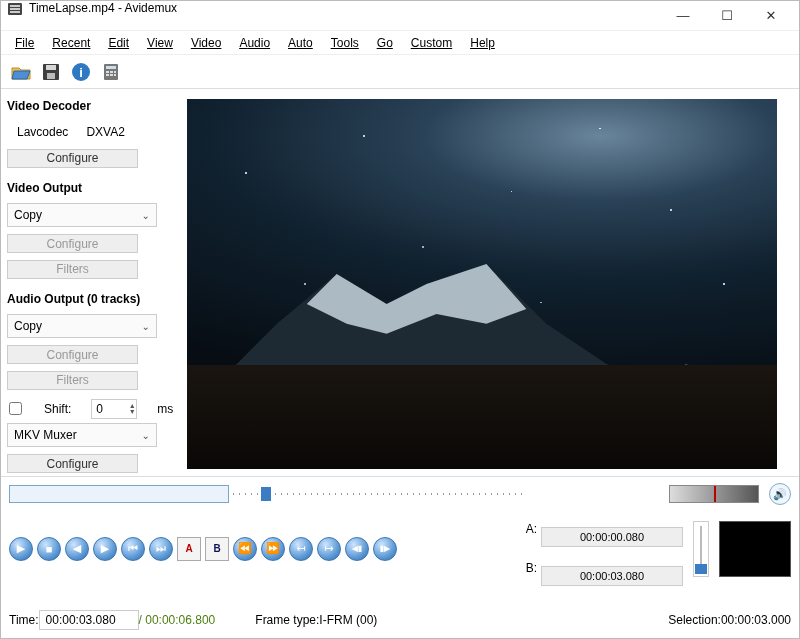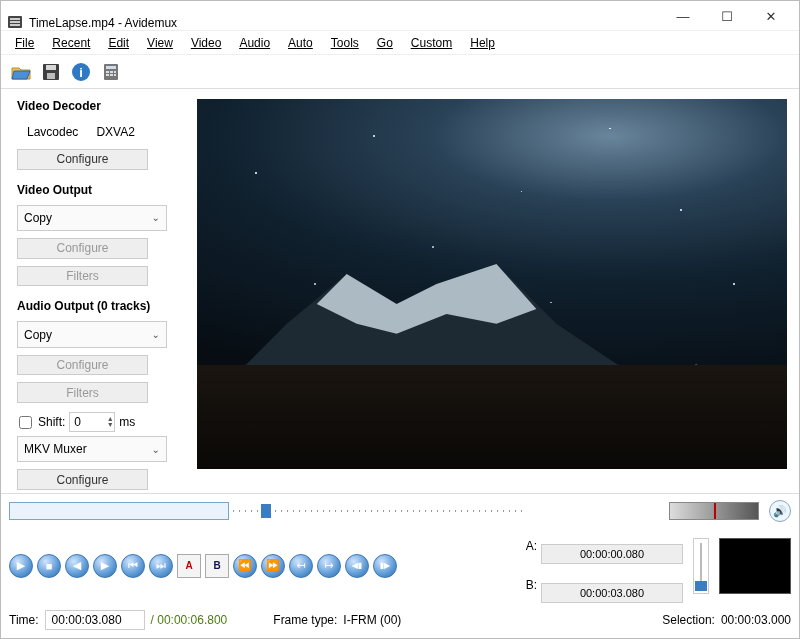--- a/index.html
+++ b/index.html
@@ -2,44 +2,44 @@
 <html><head>
 <meta charset="utf-8">
 <style>
   * { box-sizing: border-box; font-family: "Segoe UI", Tahoma, sans-serif; }
   html, body { margin: 0; padding: 0; }
   body { background: #fff; color: #000; font-size: 12px; }
 
   .window { width: 800px; height: 639px; border: 1px solid #bbb; display: flex; flex-direction: column; background: #fff; }
 
   
-  .titlebar { height: 30px; display: flex; align-items: flex-end; padding: 0 6px; border-bottom: 1px solid #eee; }
+  .titlebar { height: 30px; display: flex; align-items: flex-start; padding: 0 6px; border-bottom: 1px solid #eee; }
   .titlebar .app-icon { width: 16px; height: 16px; margin-right: 6px; }
   .titlebar .title { flex: 0 0 auto; font-size: 12px; }
   .titlebar .spacer { flex: 1; }
   .win-btn { width: 44px; height: 28px; display: flex; align-items: center; justify-content: center; font-size: 13px; color: #333; }
 
   
   .menubar { height: 24px; display: flex; align-items: center; padding: 0 6px; gap: 2px; font-size: 12px; border-bottom: 1px solid #eee; }
   .menu-item { padding: 3px 8px; }
   .menu-item .ul { text-decoration: underline; }
 
   
   .toolbar { height: 34px; display: flex; align-items: center; gap: 6px; padding: 0 8px; border-bottom: 1px solid #ddd; }
   .tbtn { width: 24px; height: 24px; display: flex; align-items: center; justify-content: center; }
 
   
-  .main { flex: 1; display: flex; min-height: 0; padding: 4px 8px 0 16px; }
+  .main { flex: 1; display: flex; min-height: 0; padding: 4px 8px 0 6px; }
   .sidebar { width: 170px; flex: 0 0 170px; display: flex; flex-direction: column; gap: 4px; font-size: 12px; }
   .section-title { font-weight: 600; margin-top: 6px; margin-bottom: 4px; font-size: 12px; }
   .decoder-row { display: flex; gap: 18px; padding: 4px 6px 6px 10px; font-size: 12px; }
   .btn { width: 131px; height: 22px; background: #eee; border: 1px solid #ccc; color: #333; font-size: 12px; display: flex; align-items: center; justify-content: center; margin-bottom: 3px; }
   .btn.disabled { color: #999; }
   .select { width: 150px; height: 28px; border: 1px solid #ccc; background: #fafafa; display: flex; align-items: center; justify-content: space-between; padding: 0 6px; font-size: 12px; margin-bottom: 3px; }
-  .shift-row { display: flex; align-items: center; gap: 4px; margin-top: 2px; }
+  .shift-row { display: flex; align-items: center; gap: 20px; margin-top: 2px; }
   .shift-row input[type=checkbox] { margin: 0 2px 0 2px; }
   .shift-input { width: 46px; height: 20px; border: 1px solid #ccc; display: flex; align-items: center; justify-content: space-between; padding: 0 2px 0 4px; background: #fff; }
   .spin { display: flex; flex-direction: column; line-height: 6px; font-size: 8px; color: #555; }
 
   .preview { flex: 1; display: flex; align-items: flex-start; justify-content: flex-start; padding: 6px 0 0 10px; }
   .video-frame { width: 590px; height: 370px; background: #000; position: relative; overflow: hidden; }
   
   .sky { position: absolute; inset: 0; background: radial-gradient(ellipse 120% 70% at 70% 10%, #69859c 0%, #2a4257 25%, #10212f 55%, #070d13 100%); }
   .stars { position: absolute; inset: 0; background-image:
       radial-gradient(1px 1px at 10% 20%, #cfe3f2 99%, transparent),
@@ -75,21 +75,21 @@
   .ab-row { display: flex; align-items: center; gap: 4px; }
   .ab-row .lab { width: 18px; text-align: right; }
   .ab-row .val { flex: 1; height: 20px; background: #eee; border: 1px solid #ccc; display: flex; align-items: center; justify-content: center; font-size: 11px; margin-top: 16px; }
 
   .vslider { width: 16px; height: 56px; border: 1px solid #ccc; background: #fff; position: relative; margin-left: 6px; }
   .vslider::before { content: ""; position: absolute; top: 4px; bottom: 4px; left: 50%; width: 2px; background: #bbb; transform: translateX(-50%); }
   .vslider .knob { position: absolute; left: 1px; right: 1px; height: 10px; background: #3a7dc2; bottom: 2px; }
 
   .thumb { width: 72px; height: 56px; background: #000; border: 1px solid #555; margin-left: 6px; }
 
-  .status-row { display: flex; align-items: center; gap: 6px; font-size: 12px; margin-top: 1px; }
+  .status-row { display: flex; align-items: center; font-size: 12px; margin-top: 18px; }
   .status-row .field { height: 20px; border: 1px solid #ccc; background: #fff; display: flex; align-items: center; padding: 0 6px; }
   .status-row .sel { margin-left: auto; }
   .light { color: #4d7c0f; }
   .chev { font-size: 10px; color: #555; }
 </style>
 </head>
 <body>
 
 <div class="window">
 

